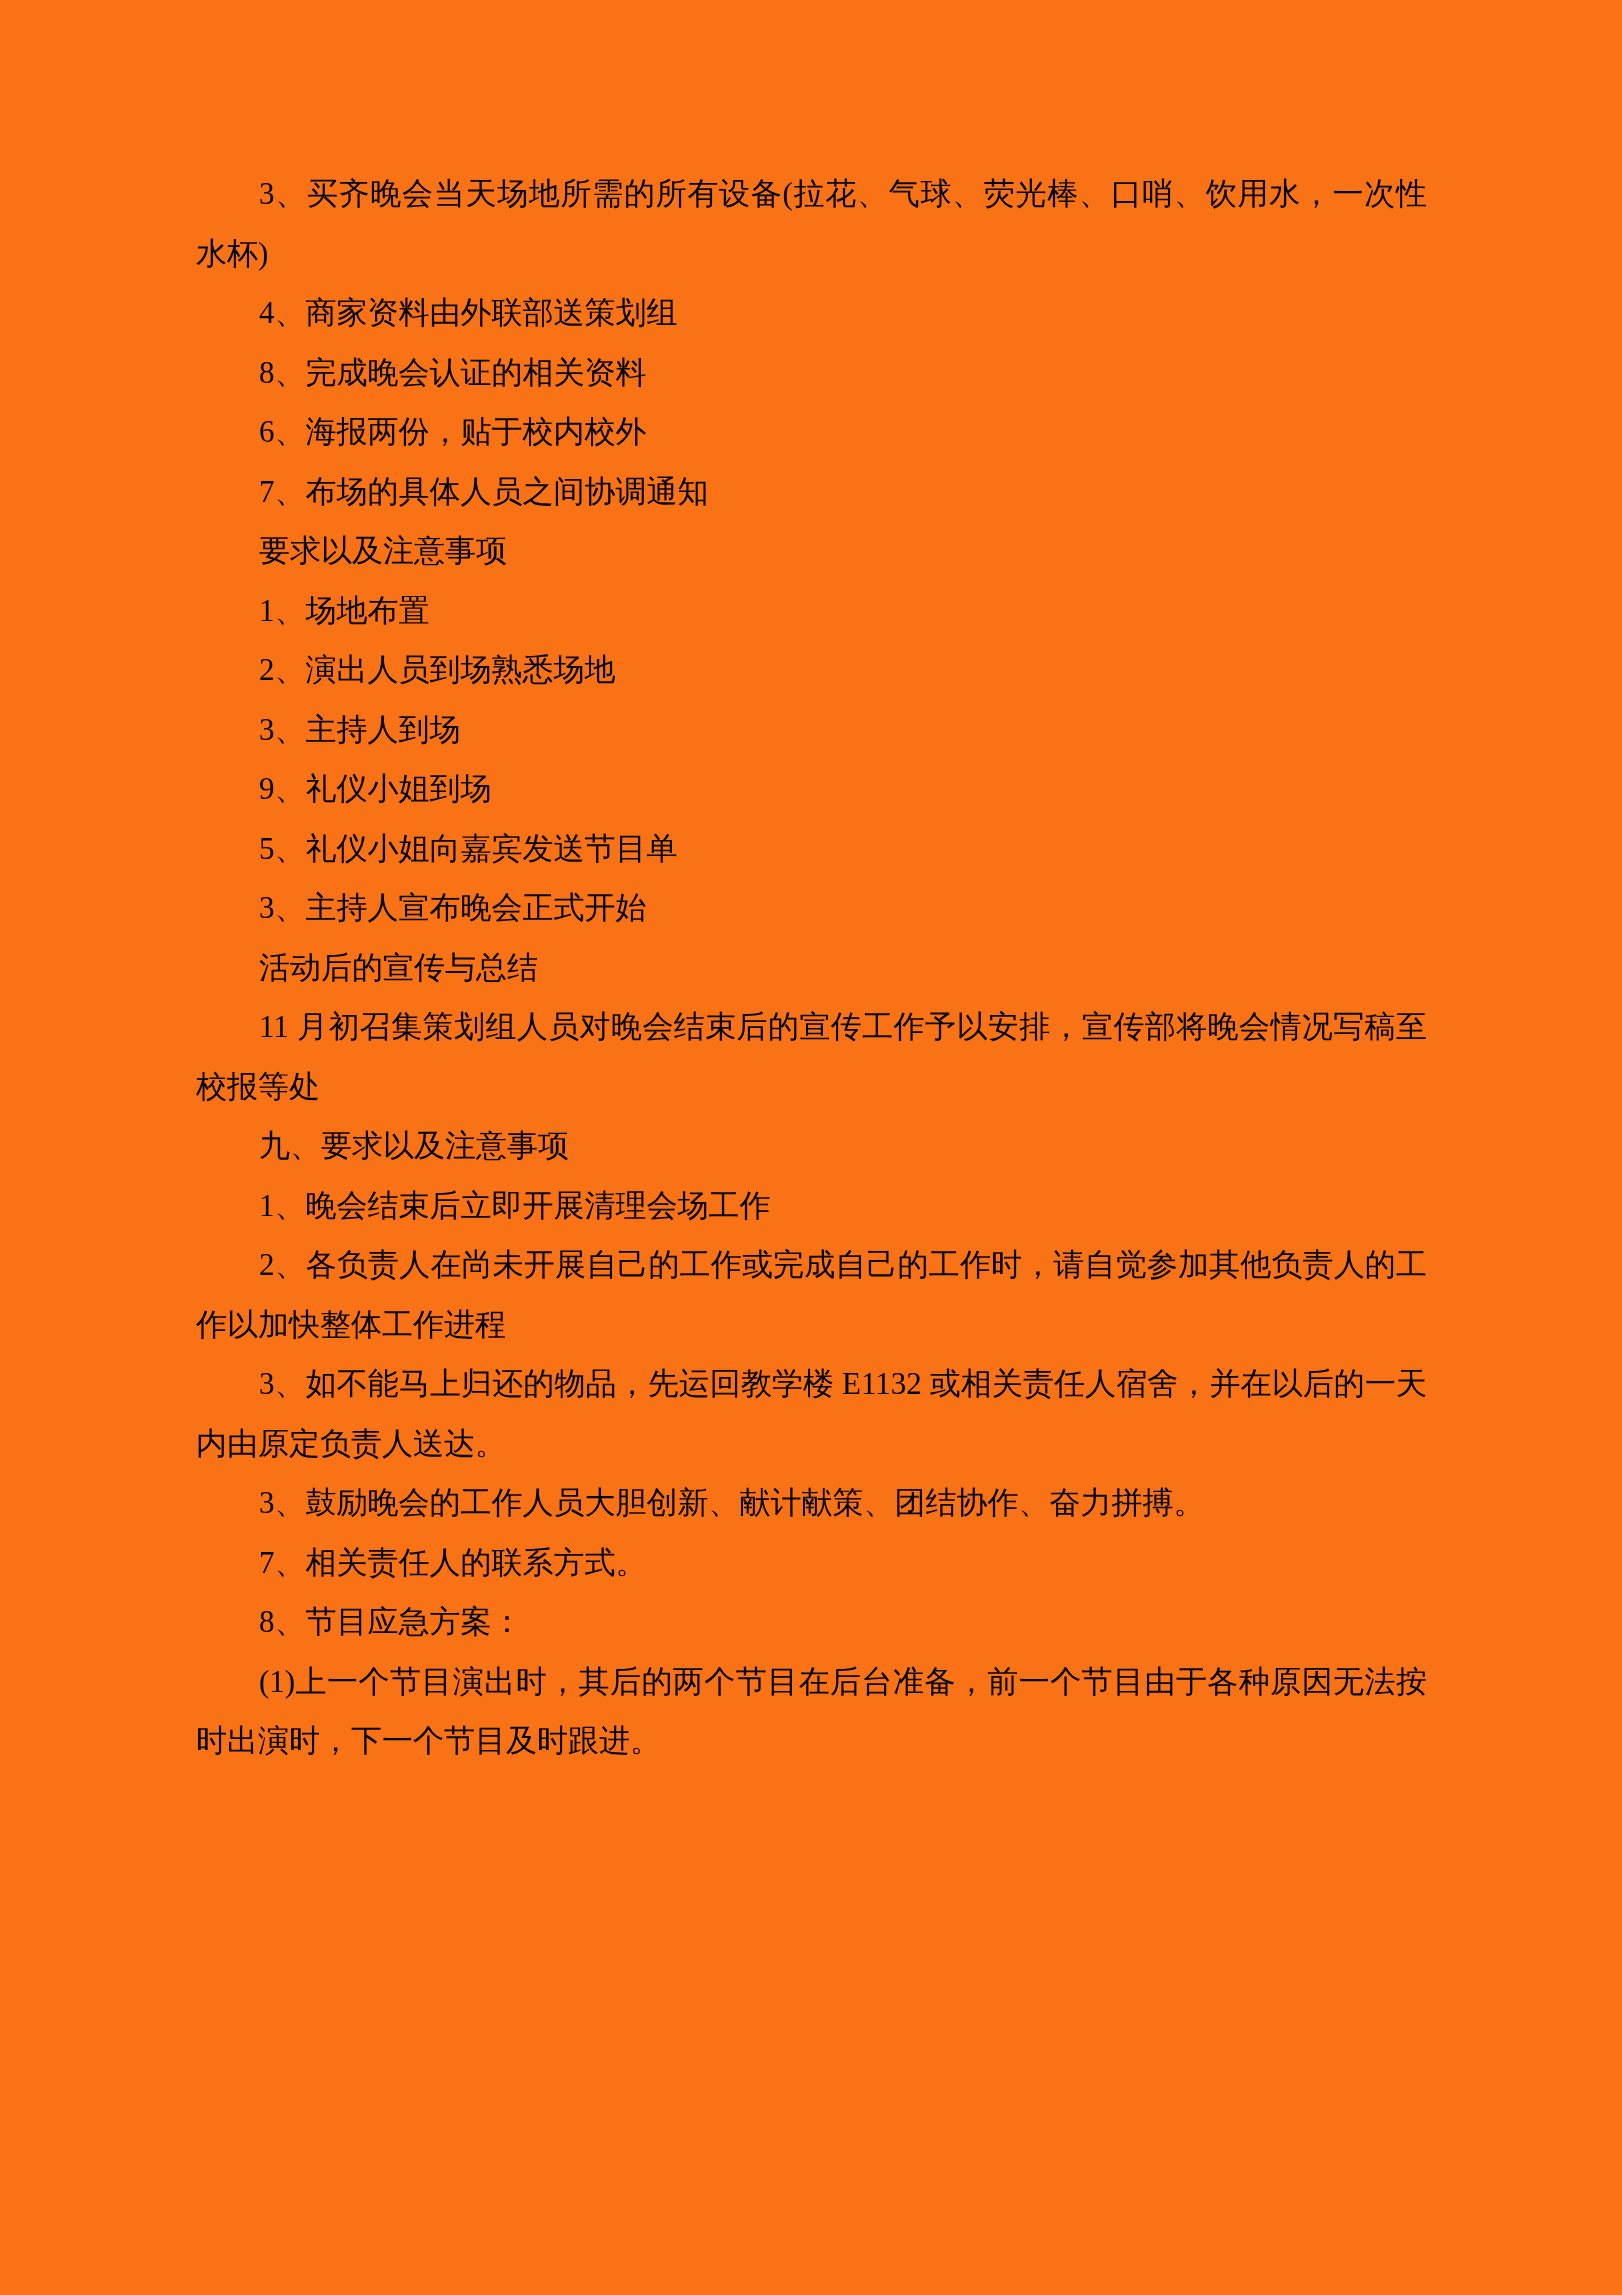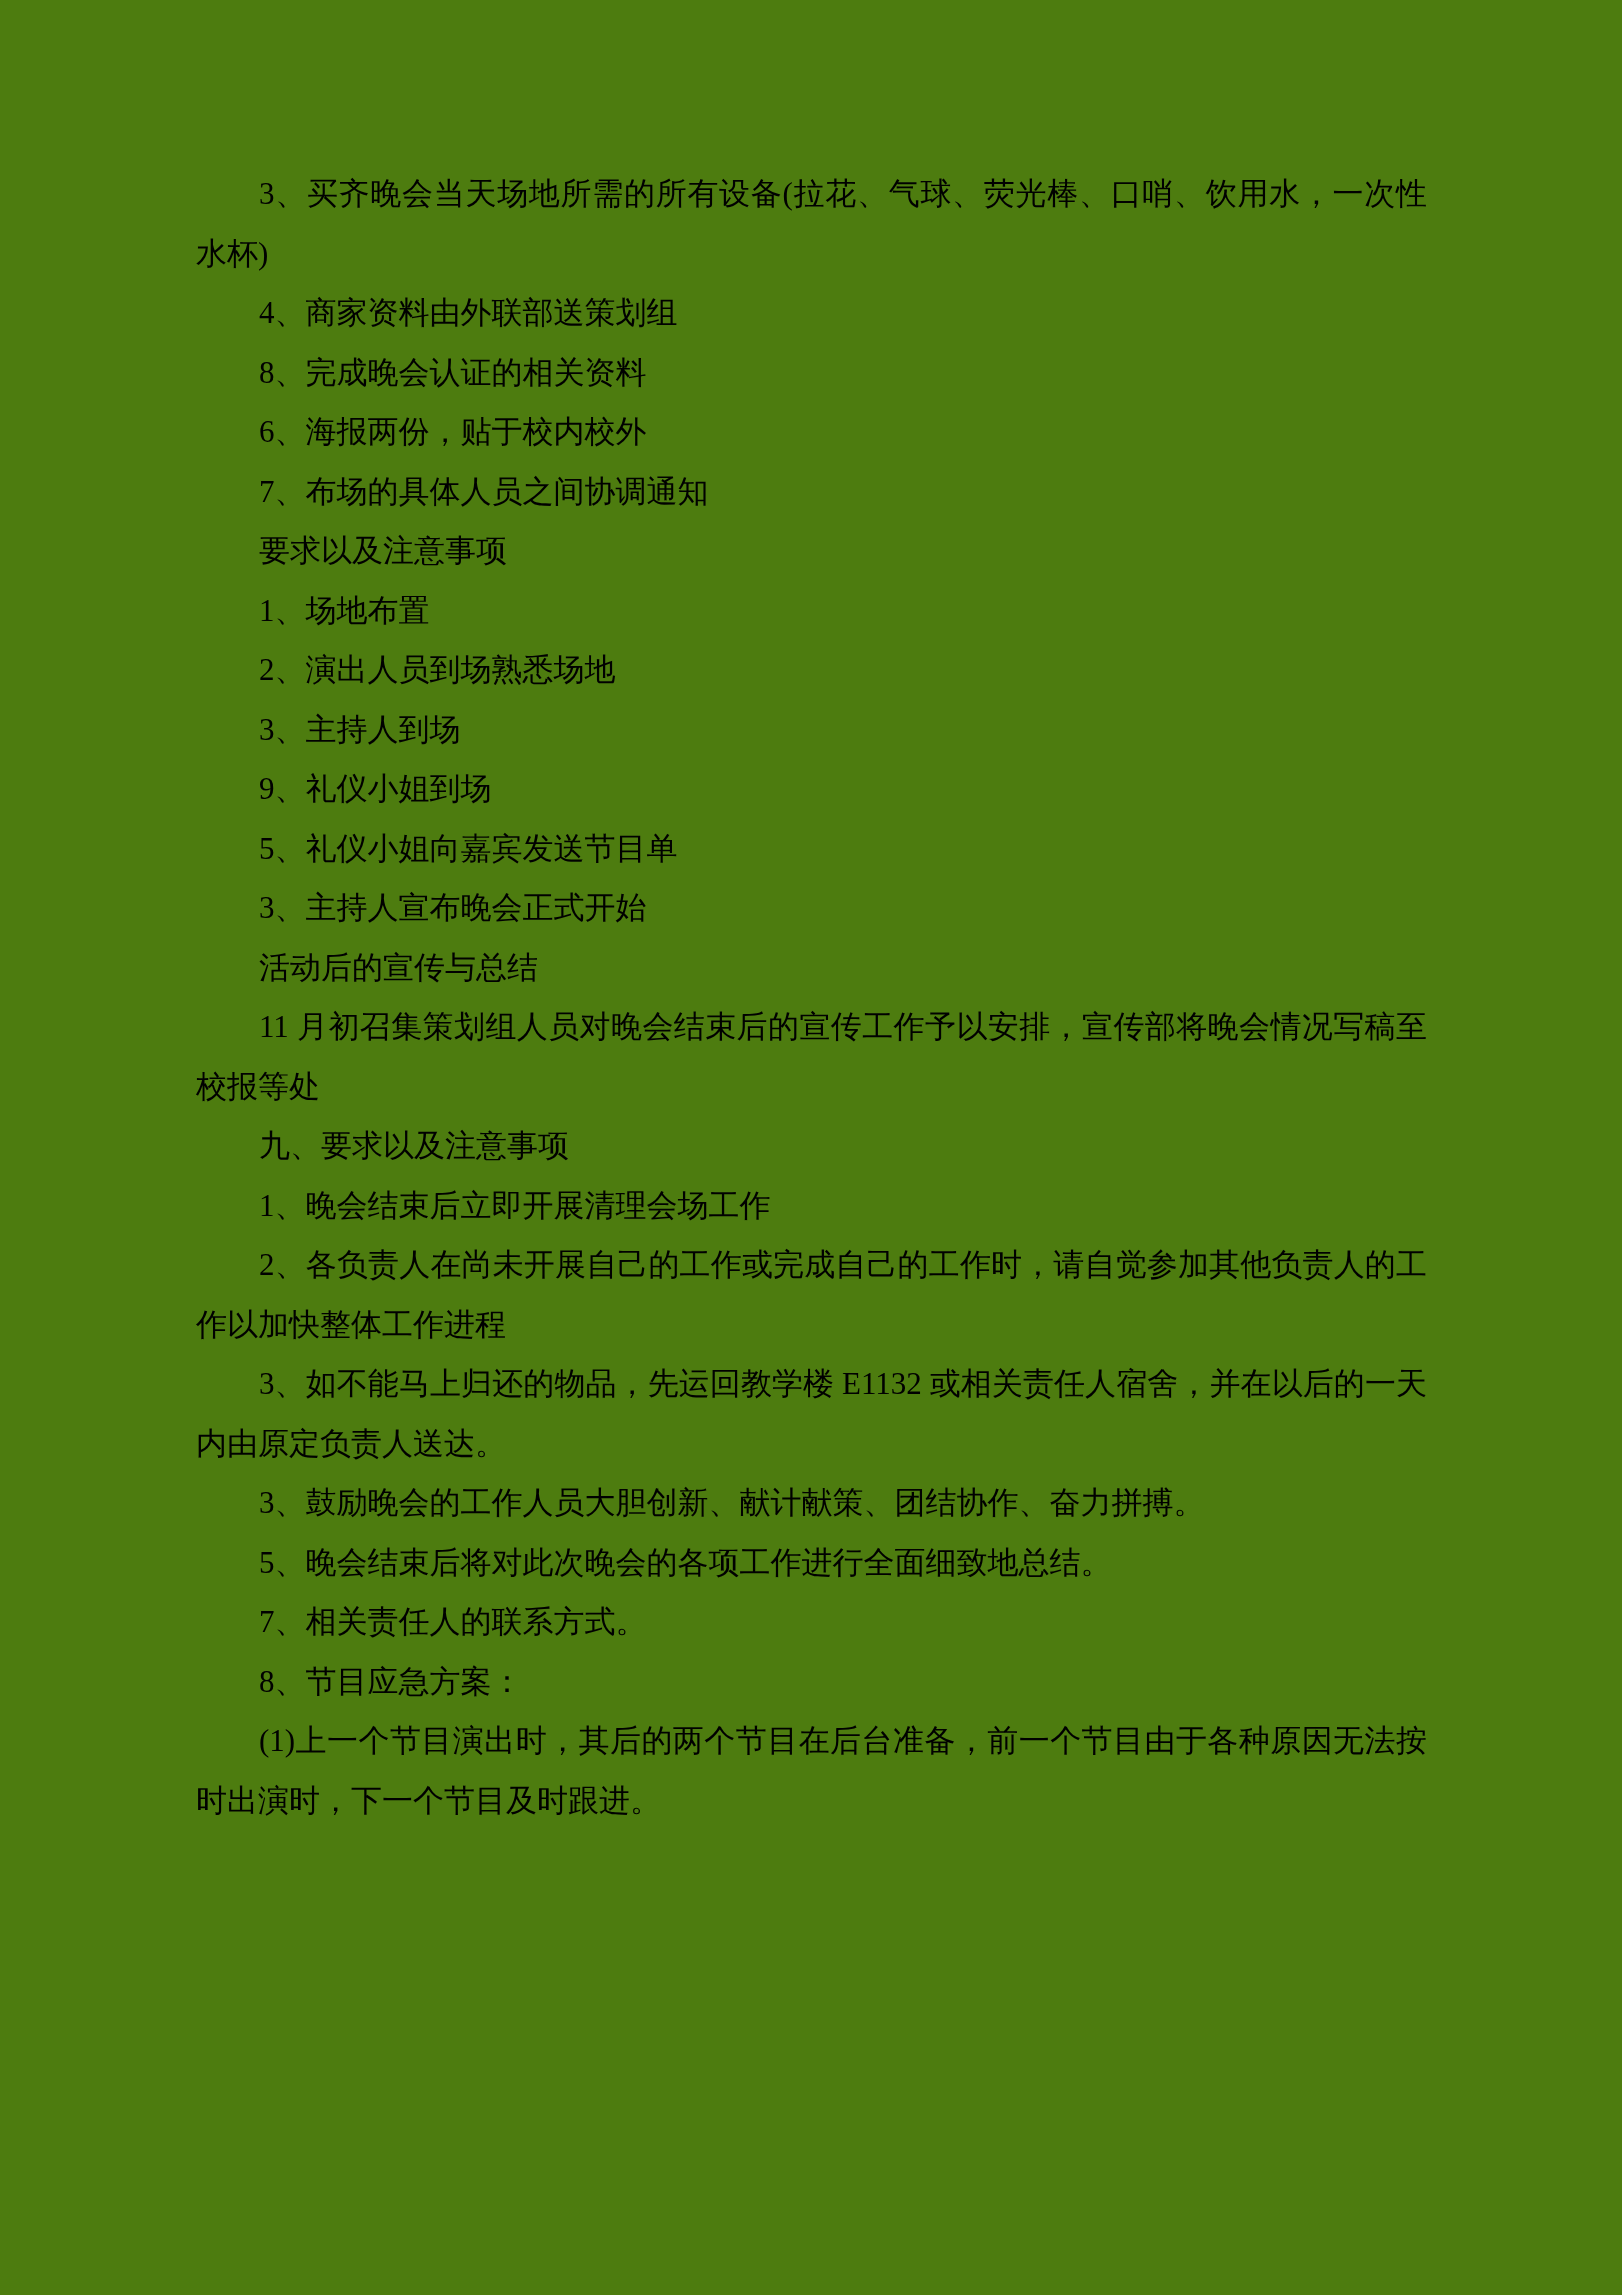--- a/index.html
+++ b/index.html
@@ -3,21 +3,21 @@
 <meta charset="utf-8">
 <style>
   html, body {
     margin: 0;
     padding: 0;
     background: #ffffff;
   }
   .page {
     width: 1623px;
     height: 2295px;
-    background: #4d7c0f;
+    background: #f97316;
     box-sizing: border-box;
     padding: 164px 196px 144px 196px;
     font-family: "Liberation Serif", "DejaVu Serif", serif;
     color: #000000;
     position: relative;
   }
   .doc-body {
     font-size: 31px;
     line-height: 1.92;
   }
@@ -52,20 +52,19 @@
     <p class="para indent">9、礼仪小姐到场</p>
     <p class="para indent">5、礼仪小姐向嘉宾发送节目单</p>
     <p class="para indent">3、主持人宣布晚会正式开始</p>
     <p class="para heading">活动后的宣传与总结</p>
     <p class="para indent">11 月初召集策划组人员对晚会结束后的宣传工作予以安排，宣传部将晚会情况写稿至校报等处</p>
     <p class="para heading">九、要求以及注意事项</p>
     <p class="para indent">1、晚会结束后立即开展清理会场工作</p>
     <p class="para indent">2、各负责人在尚未开展自己的工作或完成自己的工作时，请自觉参加其他负责人的工作以加快整体工作进程</p>
     <p class="para indent">3、如不能马上归还的物品，先运回教学楼 E1132 或相关责任人宿舍，并在以后的一天内由原定负责人送达。</p>
     <p class="para indent">3、鼓励晚会的工作人员大胆创新、献计献策、团结协作、奋力拼搏。</p>
-    <p class="para indent">5、晚会结束后将对此次晚会的各项工作进行全面细致地总结。</p>
     <p class="para indent">7、相关责任人的联系方式。</p>
     <p class="para indent">8、节目应急方案：</p>
     <p class="para indent">(1)上一个节目演出时，其后的两个节目在后台准备，前一个节目由于各种原因无法按时出演时，下一个节目及时跟进。</p>
 
   </div>
 </div>
 
 
 </body></html>

